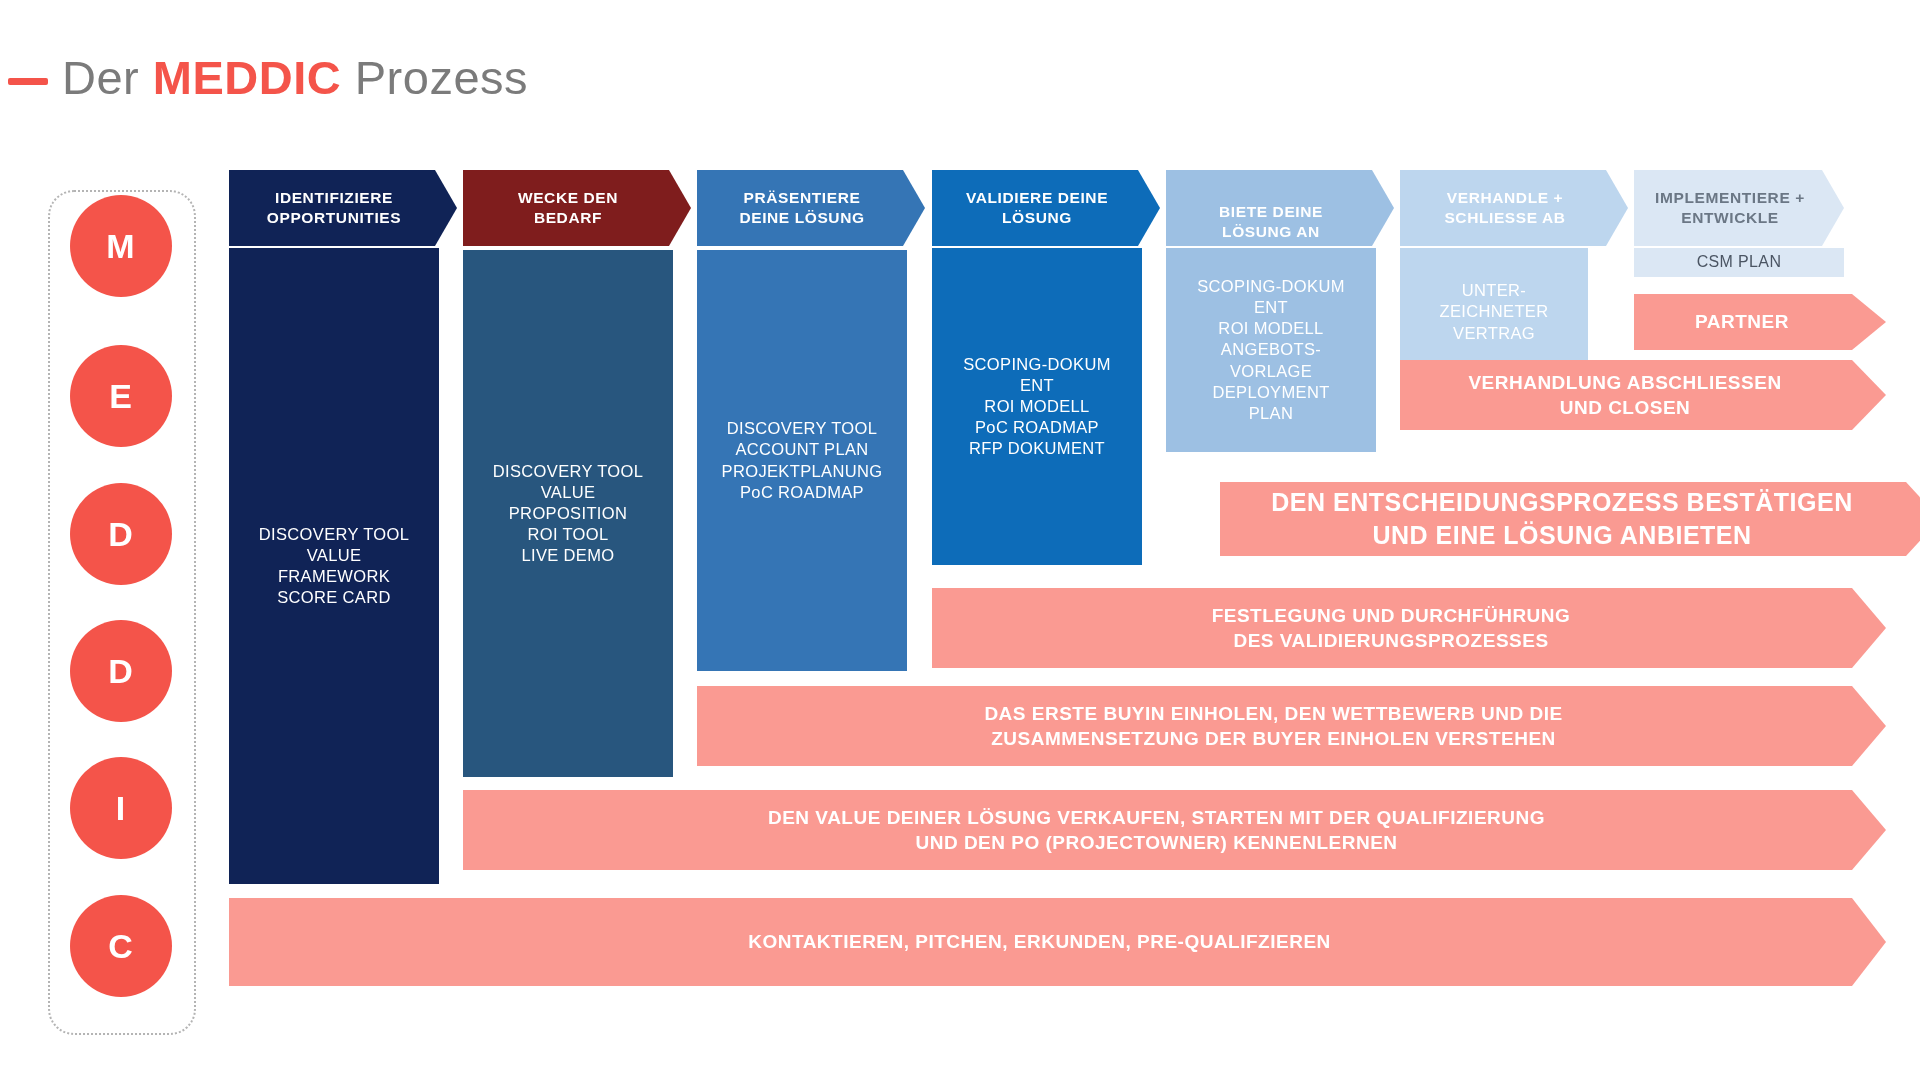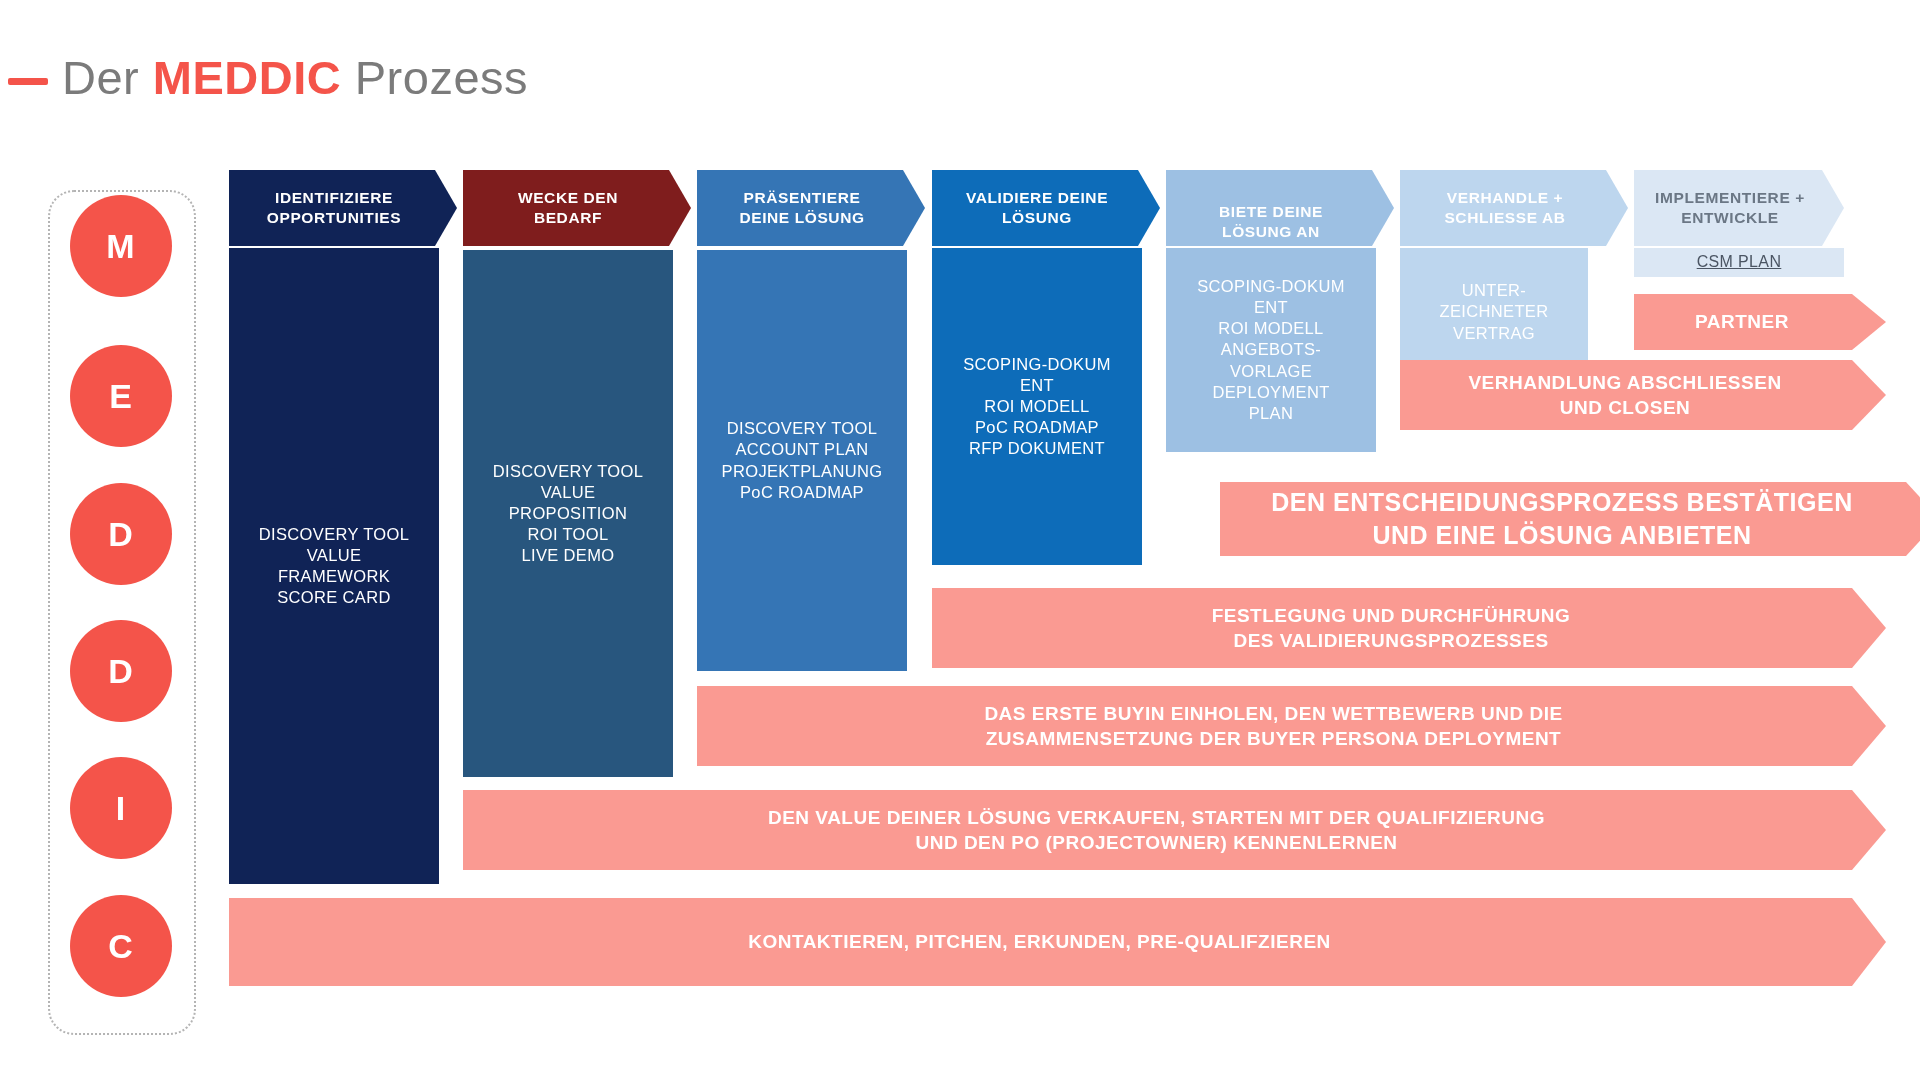--- a/index.html
+++ b/index.html
@@ -129,21 +129,21 @@
     <div class="stage-col" style="left: 1400px; top: 248px; width: 188px; height: 128px; background: rgb(189, 214, 238);">
       <span style="white-space: pre-line;">UNTER-
 ZEICHNETER
 VERTRAG</span>
     </div>
     <div class="stage-head arrow-head" style="left: 1634px; top: 170px; width: 210px; background: rgb(219, 231, 244); color: rgb(107, 119, 133);">
       <span style="white-space: pre-line;">IMPLEMENTIERE +
 ENTWICKLE</span>
     </div>
     <div class="stage-col" style="left: 1634px; top: 248px; width: 210px; height: 29px; background: rgb(219, 231, 244); color: rgb(75, 85, 99); font-size: 16px;">
-      <span style="white-space: pre-line; text-decoration: underline;">CSM PLAN</span>
+      <span style="white-space: pre-line;">CSM PLAN</span>
     </div>
   </div>
 
 <div id="bands-layer">
     <div class="band" style="left: 1634px; top: 294px; width: 252px; height: 56px; font-size: 19px;">
       <span style="white-space: pre-line;">PARTNER</span>
     </div>
     <div class="band" style="left: 1400px; top: 360px; width: 486px; height: 70px; font-size: 19px;">
       <span style="white-space: pre-line;">VERHANDLUNG ABSCHLIESSEN
 UND CLOSEN</span>
@@ -151,21 +151,21 @@
     <div class="band" style="left: 1220px; top: 482px; width: 720px; height: 74px; font-size: 25px;">
       <span style="white-space: pre-line;">DEN ENTSCHEIDUNGSPROZESS BESTÄTIGEN
 UND EINE LÖSUNG ANBIETEN</span>
     </div>
     <div class="band" style="left: 932px; top: 588px; width: 954px; height: 80px; font-size: 19px;">
       <span style="white-space: pre-line;">FESTLEGUNG UND DURCHFÜHRUNG
 DES VALIDIERUNGSPROZESSES</span>
     </div>
     <div class="band" style="left: 697px; top: 686px; width: 1189px; height: 80px; font-size: 19px;">
       <span style="white-space: pre-line;">DAS ERSTE BUYIN EINHOLEN, DEN WETTBEWERB UND DIE
-ZUSAMMENSETZUNG DER BUYER PERSONA DEPLOYMENT</span>
+ZUSAMMENSETZUNG DER BUYER EINHOLEN VERSTEHEN</span>
     </div>
     <div class="band" style="left: 463px; top: 790px; width: 1423px; height: 80px; font-size: 19px;">
       <span style="white-space: pre-line;">DEN VALUE DEINER LÖSUNG VERKAUFEN, STARTEN MIT DER QUALIFIZIERUNG
 UND DEN PO (PROJECTOWNER) KENNENLERNEN</span>
     </div>
     <div class="band" style="left: 229px; top: 898px; width: 1657px; height: 88px; font-size: 19px;">
       <span style="white-space: pre-line;">KONTAKTIEREN, PITCHEN, ERKUNDEN, PRE-QUALIFZIEREN</span>
     </div>
   </div>
 

